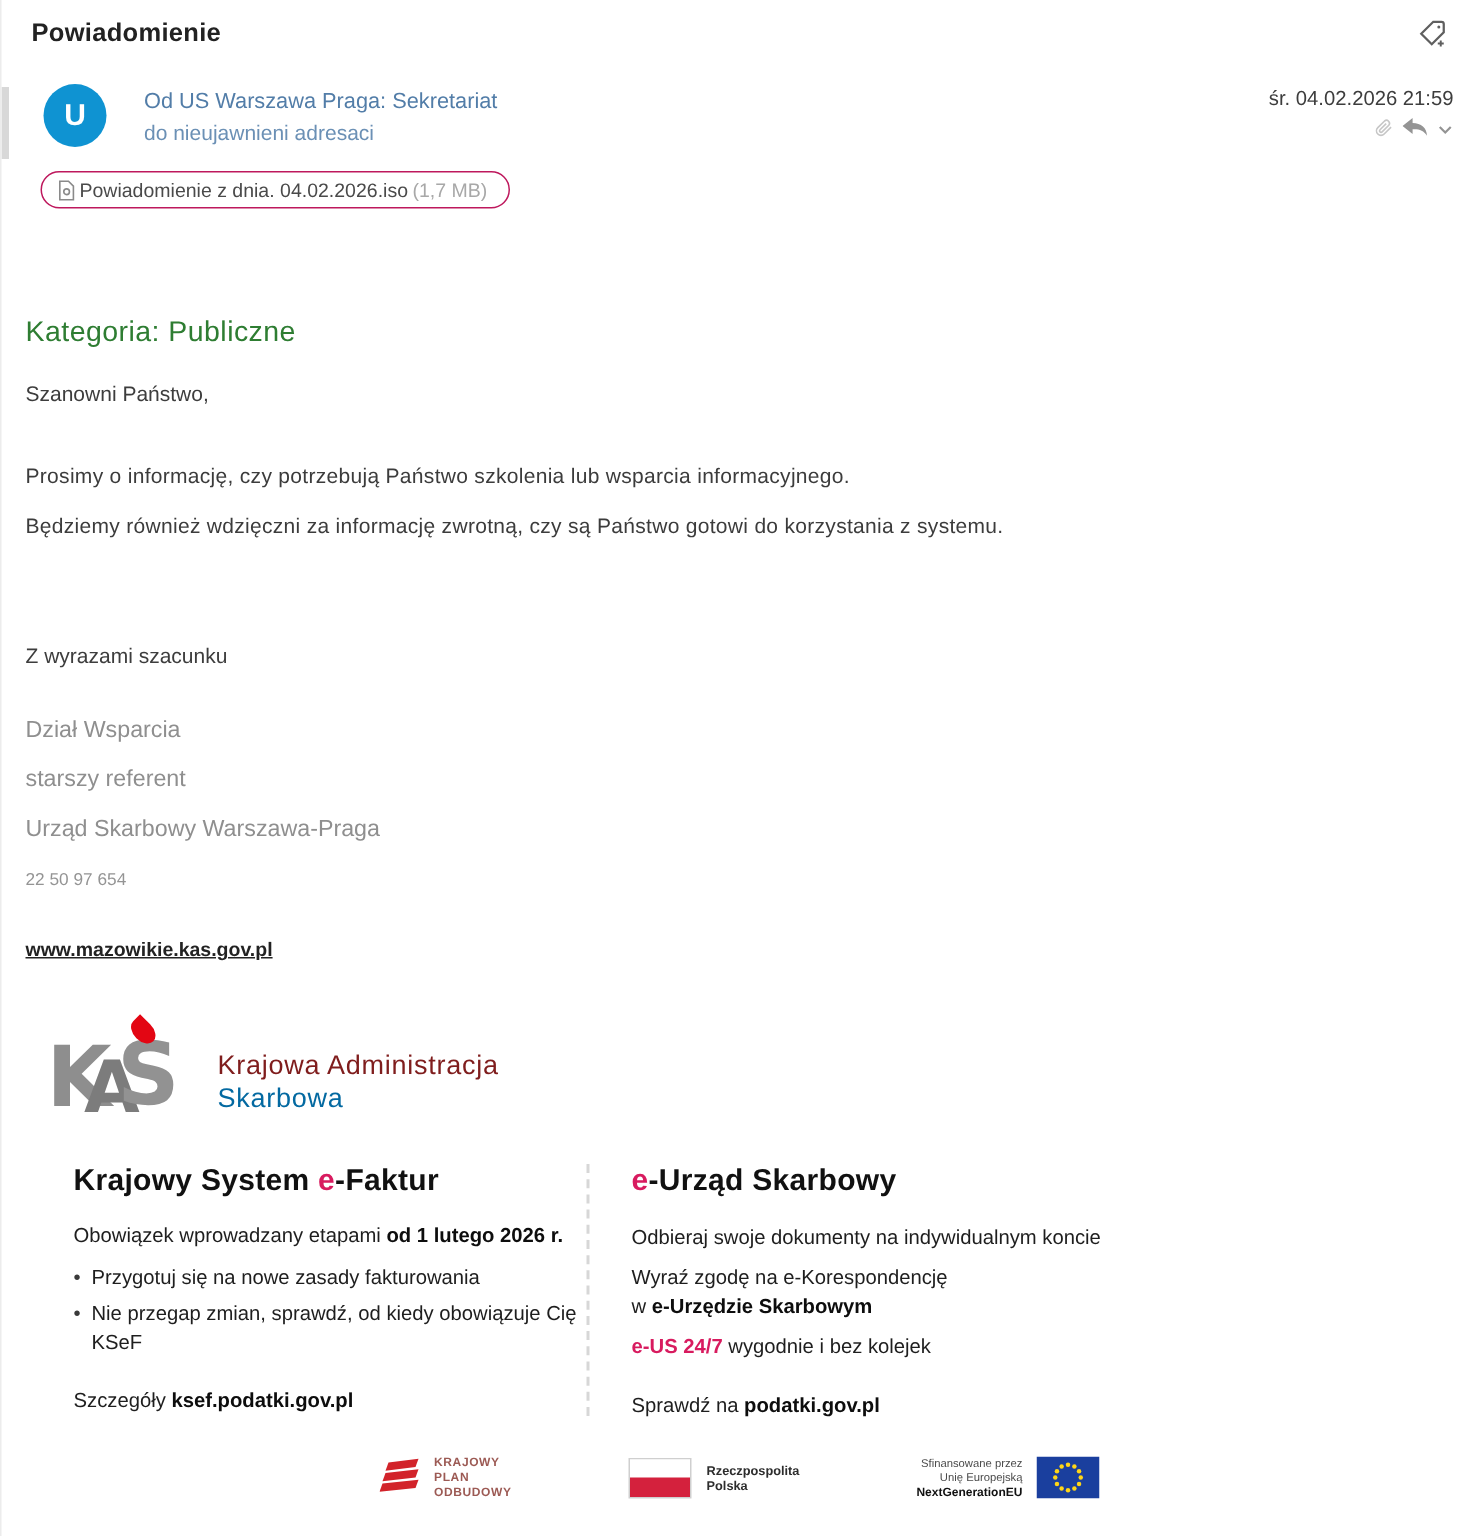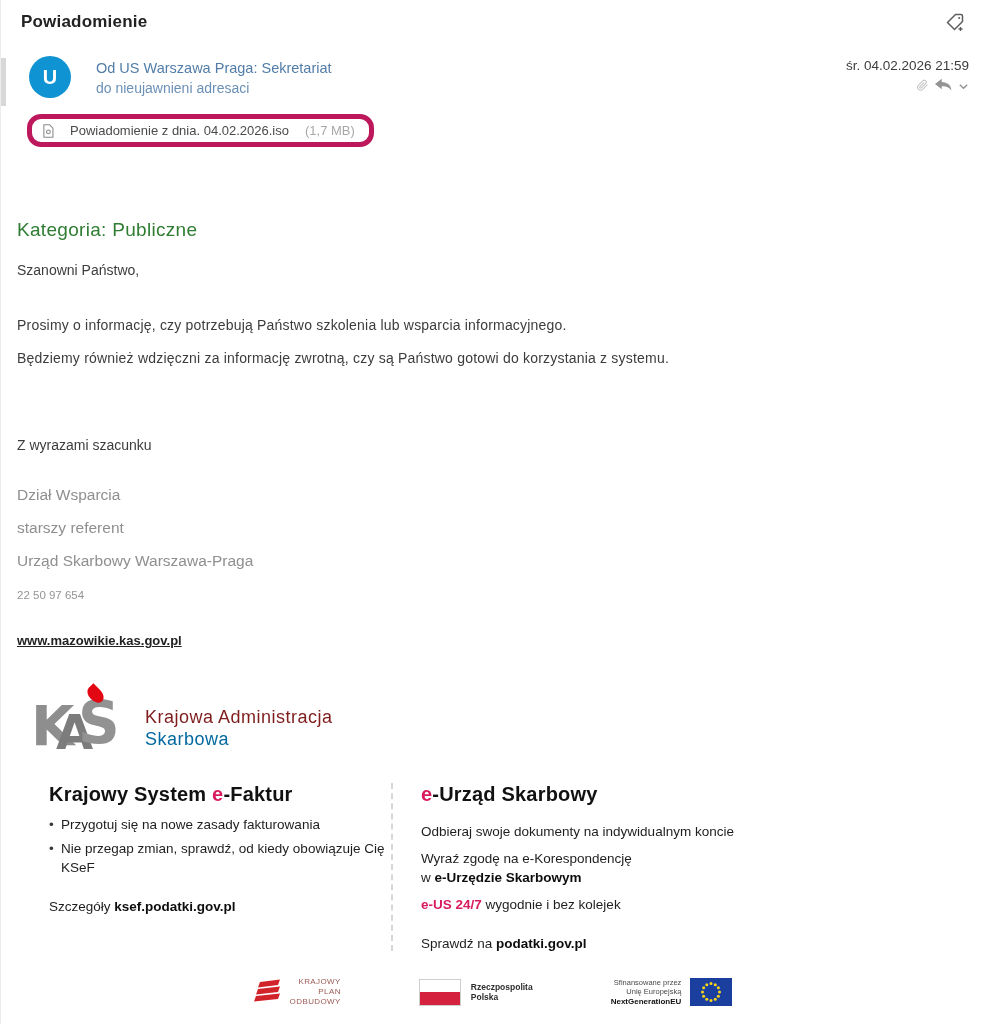--- a/index.html
+++ b/index.html
@@ -29,22 +29,22 @@
   .sender { margin-left:25px; padding-top:2px; line-height:20px; }
   .from-line { color:#527da8; font-size:14.5px; cursor:pointer; }
   .to-line { color:#6b90b5; font-size:14px; }
   .head-right { position:absolute; right:16px; top:2px; text-align:right; }
   .date-line { color:#3d3d3d; font-size:13.5px; }
   .icon-row { margin-top:5px; display:flex; justify-content:flex-end; align-items:center; gap:6px; }
 
   
   .attach-row { margin:16px 0 0 26px; }
   .attach-chip {
-    display:inline-flex; align-items:center; gap:16px;
-    border:5px solid #be185d; border-radius:14px;
+    display:inline-flex; align-items:center; gap:3px;
+    border:1px solid #be185d; border-radius:14px;
     padding:4px 14px 4px 10px; font-size:13px; color:#4a4a4a; cursor:pointer; background:#fff;
   }
   .attach-size { color:#a8a8a8; }
 
   
   .mail-body { padding-left:16px; }
   .category { margin-top:72px; font-size:19px; color:#2e7d32; letter-spacing:.3px; }
   .greeting { margin-top:21px; font-size:14px; color:#3d3d3d; }
   .paras { margin-top:37px; }
   .paras p { font-size:14px; line-height:20px; margin:0 0 13px 0; color:#3c3c3c; letter-spacing:.2px; }
@@ -81,21 +81,21 @@
   .ban-bullets li::before { content:"•"; position:absolute; left:0; color:#3a3a3a; }
   .ban-foot { margin-top:22px; font-size:13.5px; color:#1e1e1e; }
   .ban-line { font-size:13.5px; color:#1e1e1e; line-height:19px; }
   .mt10 { margin-top:10px; } .mt8 { margin-top:8px; }
   .bold-dark { font-weight:bold; color:#0d0d0d; }
   .accent-bold { color:#d81b5f; font-weight:bold; }
 
   
   .logos { margin-top:26px; display:flex; align-items:center; justify-content:center; gap:78px; }
   .kpo { display:flex; align-items:center; gap:8px; }
-  .kpo-text div { font-size:8px; font-weight:normal; color:#9c5a54; line-height:10px; letter-spacing:.4px;text-align:right; }
+  .kpo-text div { font-size:8px; font-weight:bold; color:#9c5a54; line-height:10px; letter-spacing:.4px; }
   .pl { display:flex; align-items:center; gap:10px; }
   .pl-flag { width:42px; height:27px; border:1px solid #cfcfcf; }
   .pl-flag .w { height:50%; background:#fff; }
   .pl-flag .r { height:50%; background:#d4213d; }
   .pl-text div { font-size:8.5px; font-weight:bold; color:#2d2d2d; line-height:10.5px; }
   .eu { display:flex; align-items:center; gap:9px; }
   .eu-text { text-align:right; }
   .eu-text div { font-size:7.5px; color:#4a4a4a; line-height:9.5px; }
   .eu-text .b { font-weight:bold; color:#111; font-size:8px; }
 </style>
@@ -185,20 +185,21 @@
   </div>
   <div class="kas-text">
     <div class="l1">Krajowa Administracja</div>
     <div class="l2">Skarbowa</div>
   </div>
 </div>
 
 <div class="banner">
   <div class="ban-col">
     <div class="ban-title"><span>Krajowy System </span><span class="accent">e</span><span>-Faktur</span></div>
+    <div class="ban-intro"><span>Obowiązek wprowadzany etapami </span><b>od 1 lutego 2026 r.</b></div>
     <ul class="ban-bullets">
       <li>Przygotuj się na nowe zasady fakturowania</li>
       <li>Nie przegap zmian, sprawdź, od kiedy obowiązuje Cię KSeF</li>
     </ul>
     <div class="ban-foot"><span>Szczegóły </span><b>ksef.podatki.gov.pl</b></div>
   </div>
 
   <div class="ban-col right">
     <div class="ban-title"><span class="accent">e</span><span>-Urząd Skarbowy</span></div>
     <div class="ban-line mt10" style="margin-top:16px;">Odbieraj swoje dokumenty na indywidualnym koncie</div>

